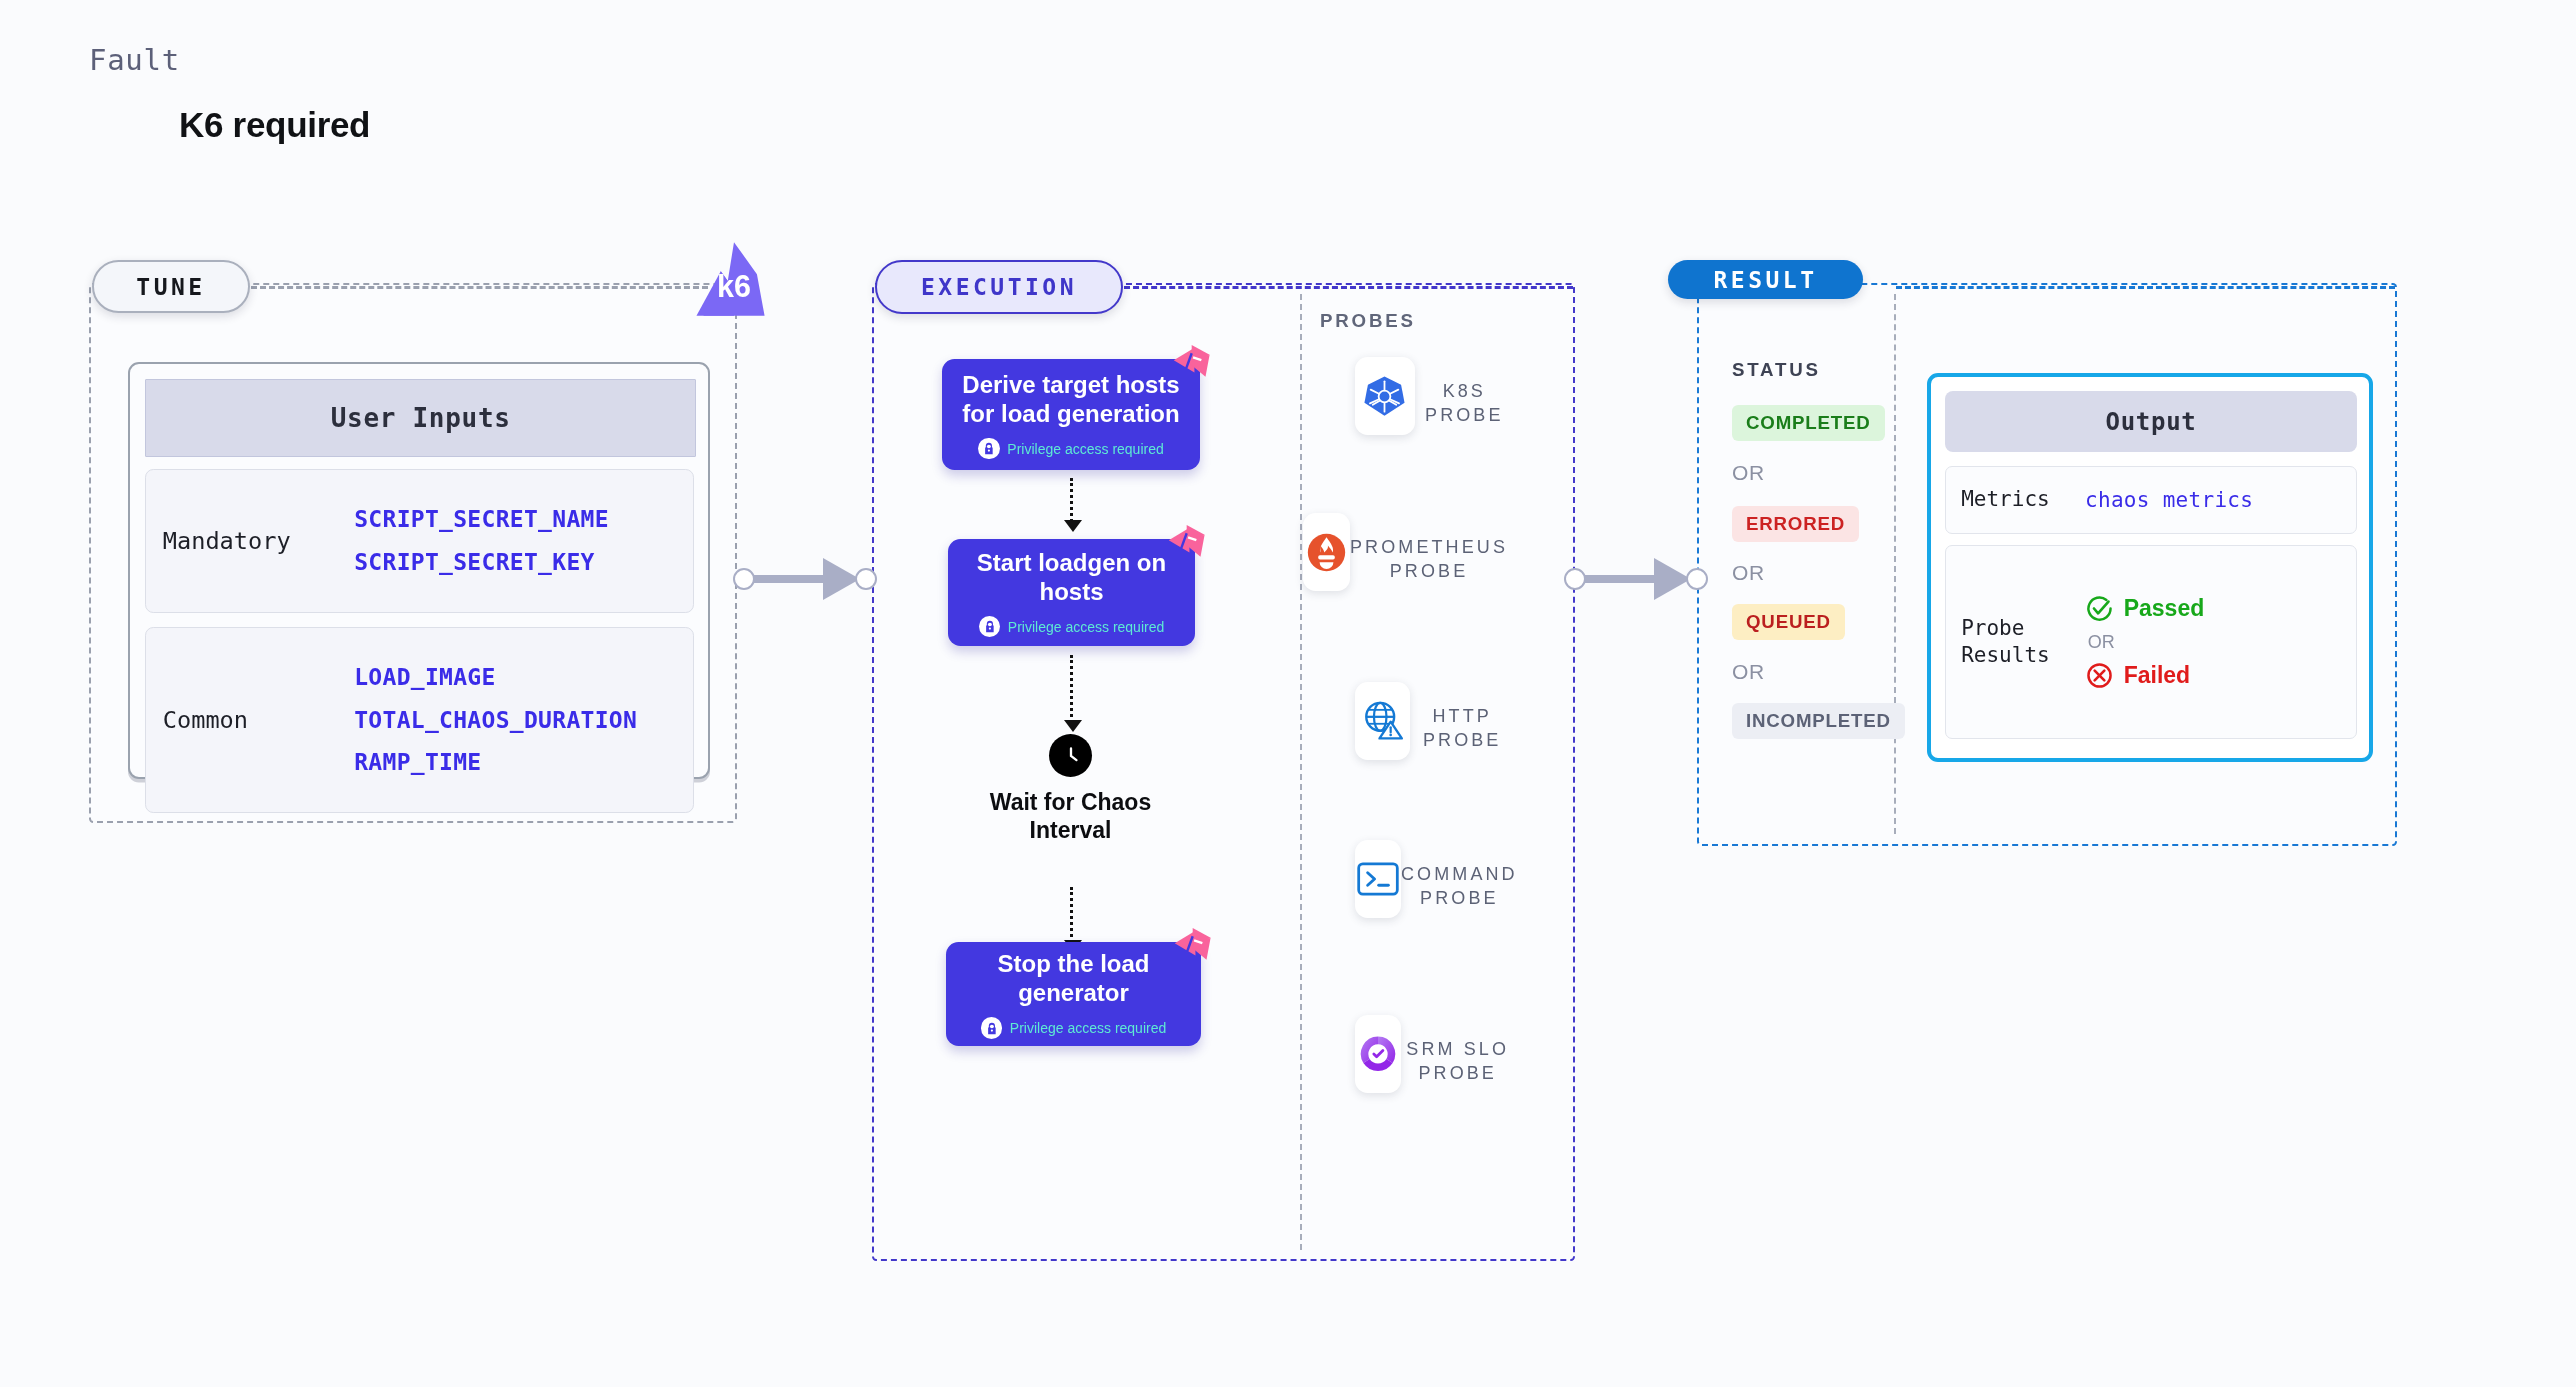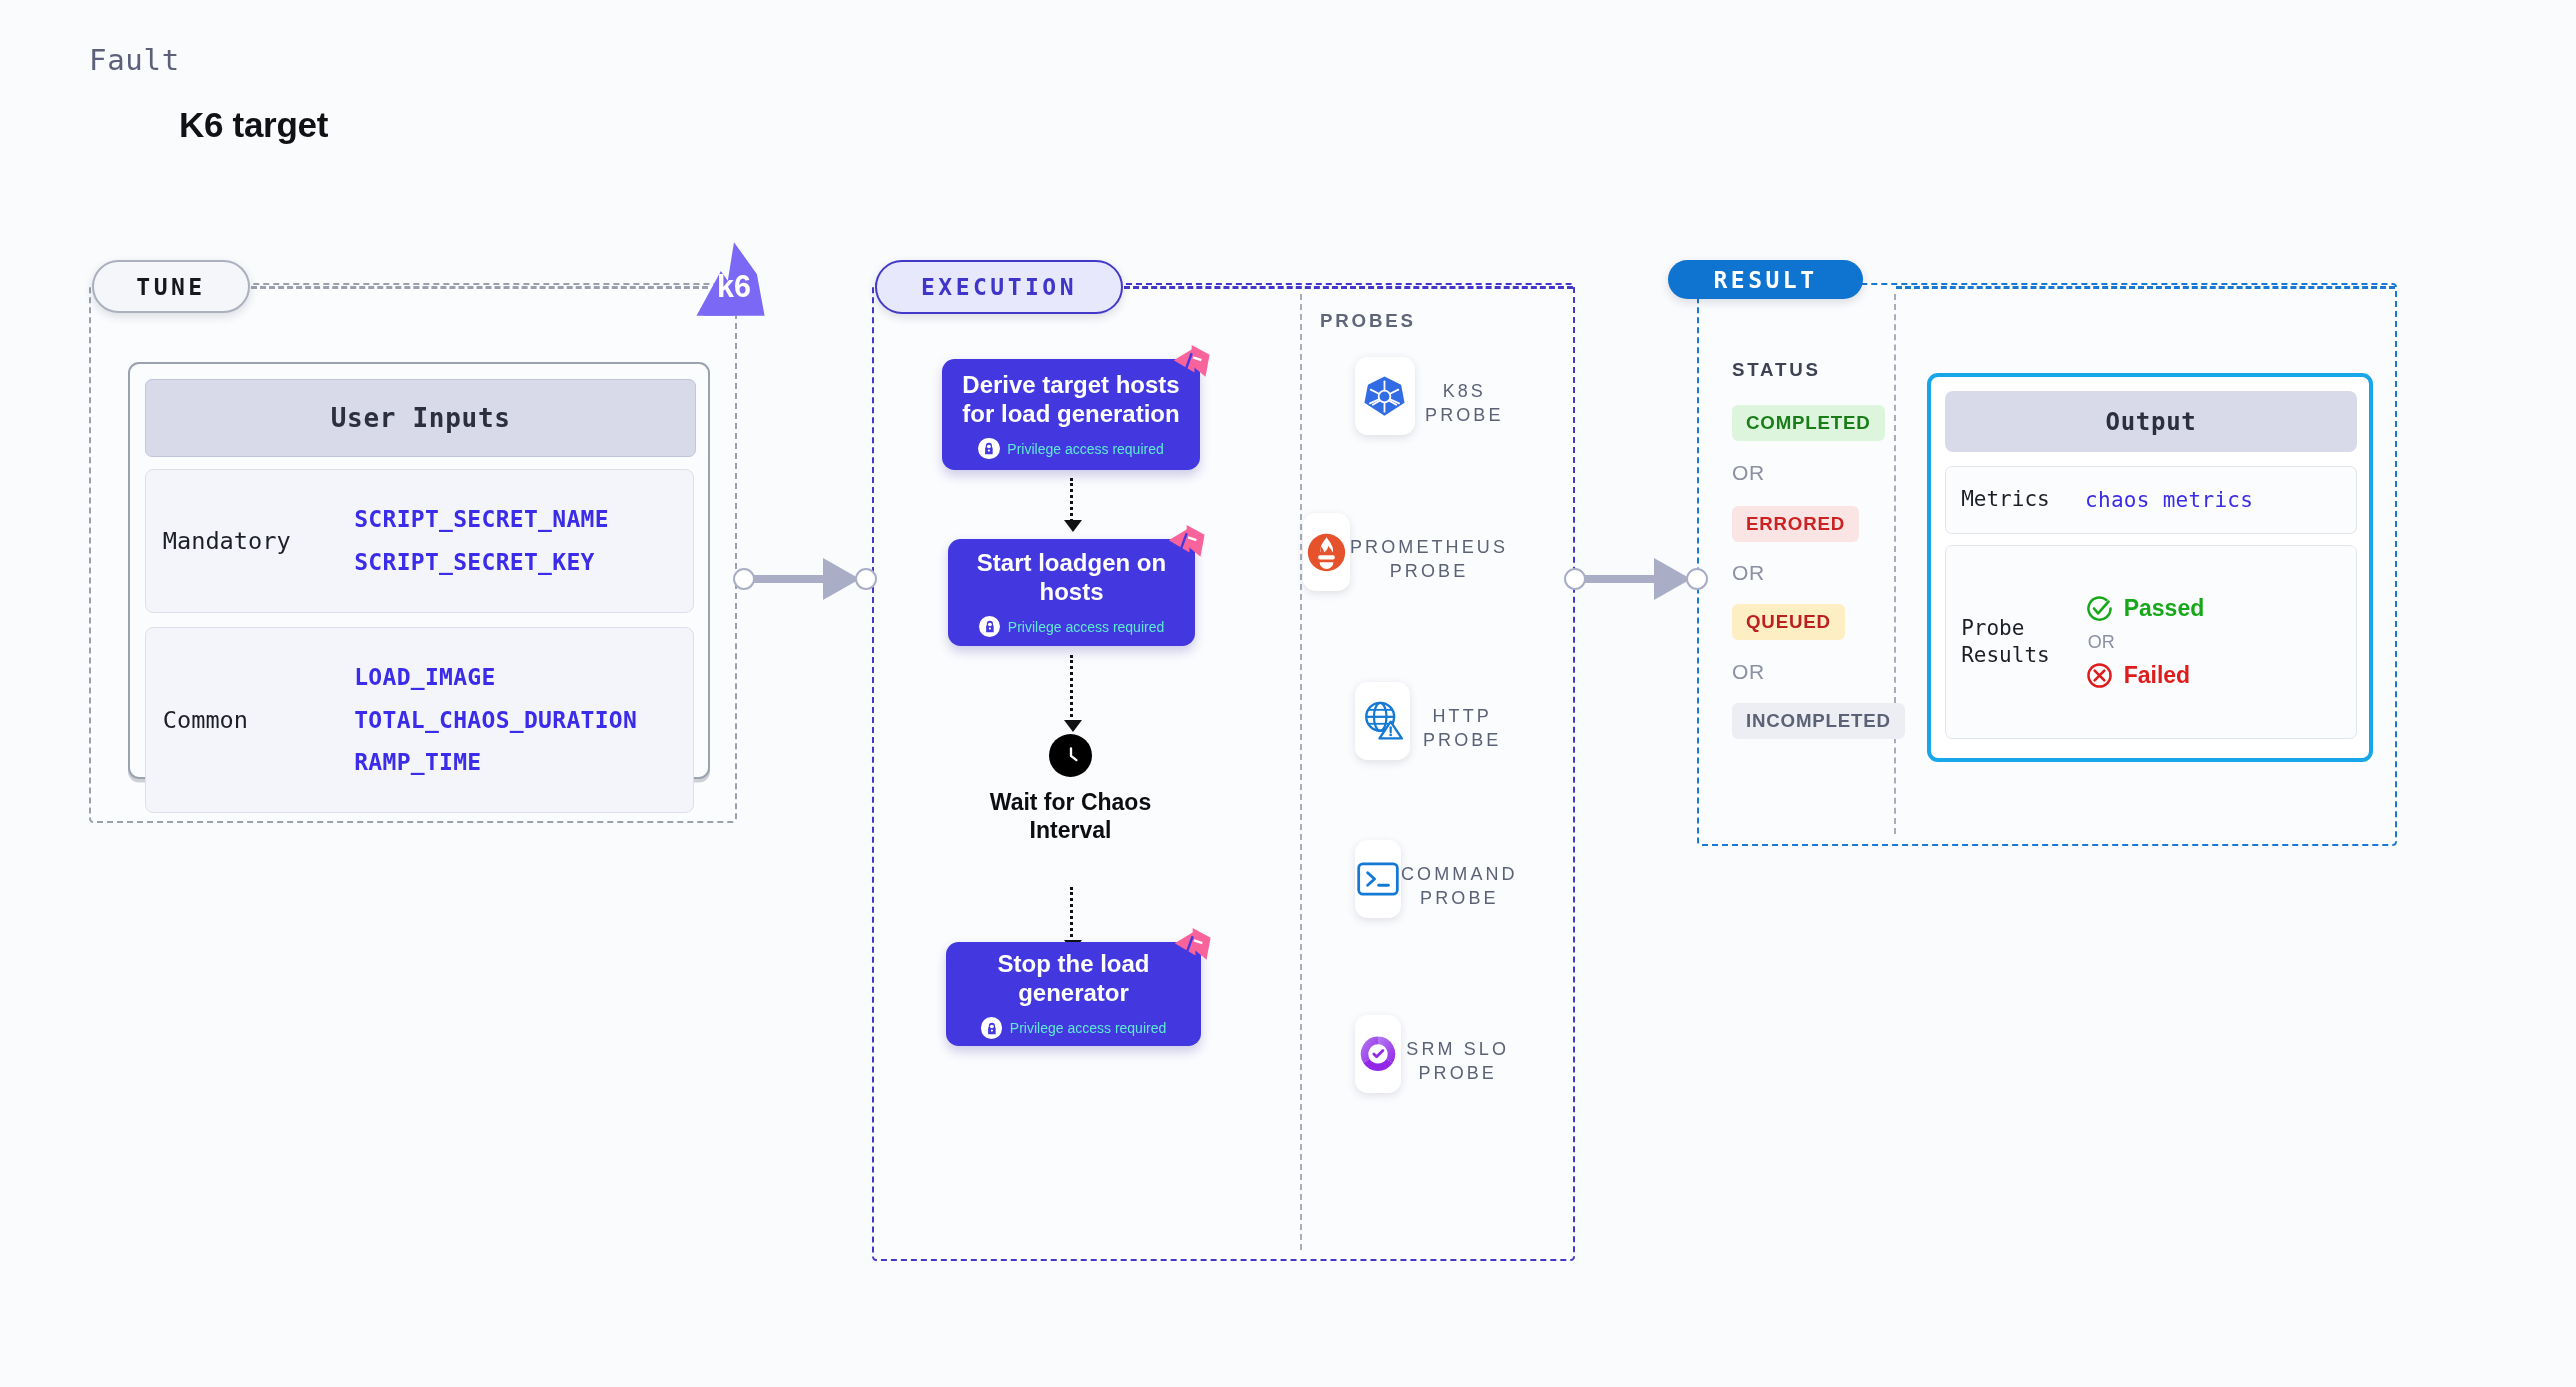--- a/index.html
+++ b/index.html
@@ -90,21 +90,21 @@
   }
 
   
   .ui-card{
     position:absolute;left:128px;top:362px;width:582px;height:417px;
     background:#fbfcfe;border:2.1px solid #9aa2ae;border-radius:11px;
     box-sizing:border-box;box-shadow:0 3.5px 0 rgba(150,156,170,.45);
   }
   .ui-head{
     position:absolute;left:15.2px;top:15.2px;width:549px;height:76px;
-    background:#d8daea;border:1.4px solid #c2c6dd;border-radius:7px;
+    background:#d8daea;border:1.4px solid #c2c6dd;border-radius:1px;
     display:flex;align-items:center;justify-content:center;
     font-family:"DejaVu Sans Mono",monospace;font-size:26px;
     font-weight:bold;color:#2c2f3d;letter-spacing:0.7px;
   }
   .param-box{
     position:absolute;left:15.2px;width:549px;
     background:#f4f5fa;border:1.4px solid #dcdfe8;border-radius:8.3px;
     box-sizing:border-box;display:flex;align-items:center;
   }
   .pb-mandatory{top:105px;height:144px;}
@@ -225,21 +225,21 @@
     border-top:21px solid transparent;border-bottom:21px solid transparent;
     border-left:37px solid #a9aec6;
   }
 </style>
 </head>
 <body>
 
 <div class="canvas">
 
   <div class="hdr-fault">Fault</div>
-  <div class="hdr-title">K6 target</div>
+  <div class="hdr-title">K6 required</div>
 
   <div class="sect sect-tune"></div>
 
   <div class="exec-fill"></div>
   <div class="sect sect-exec"></div>
   <div class="exec-divider"></div>
 
   <div class="result-fill"></div>
   <div class="sect sect-result"></div>
   <div class="result-divider"></div>

